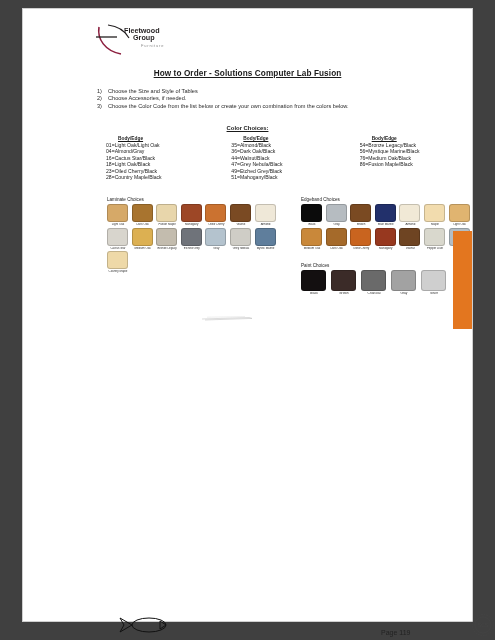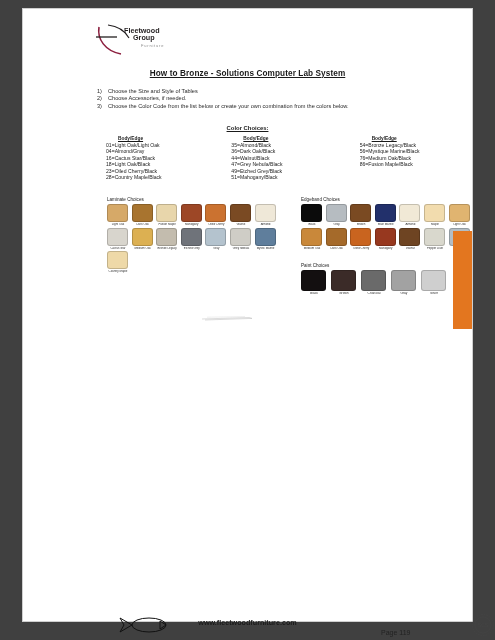--- a/index.html
+++ b/index.html
@@ -83,21 +83,21 @@
         <path d="M4 4 C 2 16, 10 28, 26 31" stroke="#8c1f3f" stroke-width="1.6" fill="none"></path>
         <path d="M1 14 L 22 14" stroke="#231f20" stroke-width="1.3" fill="none"></path>
         <path d="M13 2 C 22 3, 30 8, 34 15" stroke="#231f20" stroke-width="1.1" fill="none"></path>
         <text x="29" y="10" font-family="Liberation Sans, sans-serif" font-size="7.2" font-weight="bold" fill="#231f20">Fleetwood</text>
         <text x="38" y="17.4" font-family="Liberation Sans, sans-serif" font-size="7.2" font-weight="bold" fill="#231f20">Group</text>
         <text x="46" y="23.6" font-family="Liberation Sans, sans-serif" font-size="4" fill="#8a8a8a" letter-spacing="0.8">Furniture</text>
       </svg>
     </div>
 
     <div class="doc-title">
-      <span>How to Bronze  - Solutions Computer Lab System</span>
+      <span>How to Order  - Solutions Computer Lab Fusion</span>
     </div>
 
     <div class="steps">
       <div class="row">
         <span class="num">1)</span>
         <span>Choose the Size and Style of Tables</span>
       </div>
       <div class="row">
         <span class="num">2)</span>
         <span>Choose Accessories,  if needed.</span>
@@ -315,21 +315,20 @@
 
     <div class="fish">
       <svg viewBox="0 0 58 20" width="58" height="20" aria-hidden="true">
         <ellipse cx="31" cy="10" rx="17" ry="7" fill="none" stroke="#111" stroke-width="1"></ellipse>
         <path d="M14 10 L 2 3 L 6 10 L 2 17 Z" fill="none" stroke="#111" stroke-width="1"></path>
         <path d="M42 6 L 42 14" stroke="#111" stroke-width="1" fill="none"></path>
         <path d="M42 6 L 48 10 L 42 14" fill="none" stroke="#111" stroke-width="1"></path>
       </svg>
     </div>
 
-    <div class="site">www.fleetwoodfurniture.com</div>
     <div class="pageno">Page 119</div>
 
     <div class="scsp">
       <svg viewBox="0 0 24 24" width="24" height="24" aria-hidden="true">
         <circle cx="12" cy="12" r="10.5" fill="none" stroke="#444" stroke-width="1" stroke-dasharray="1.4 1.1"></circle>
         <circle cx="12" cy="12" r="8" fill="none" stroke="#444" stroke-width="0.7"></circle>
         <text x="12" y="13.8" text-anchor="middle" font-family="Liberation Sans, sans-serif" font-size="5" fill="#444">SCS</text>
       </svg>
     </div>
 

